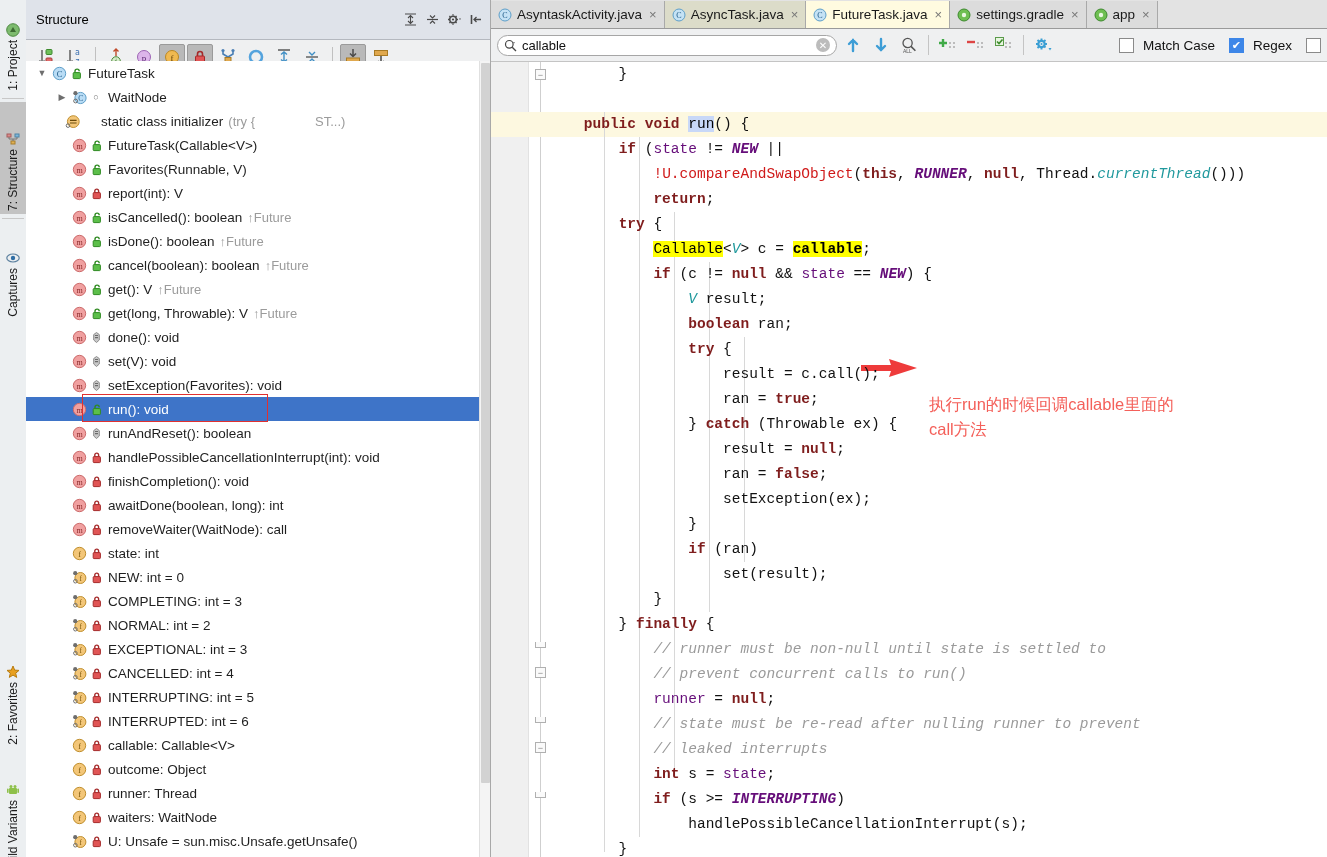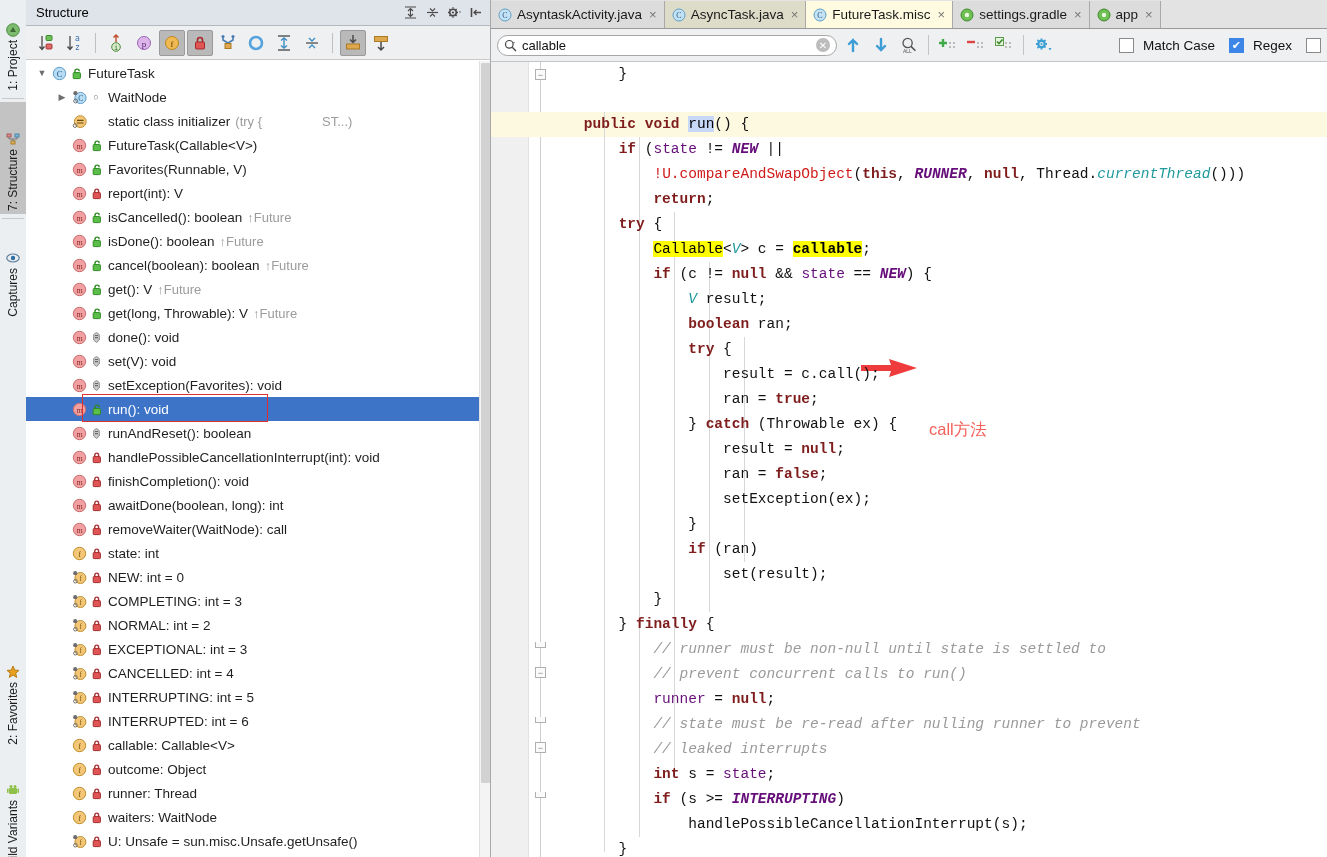--- a/index.html
+++ b/index.html
@@ -16,21 +16,21 @@
   .rail-btn{position:absolute;left:0;width:26px;display:flex;flex-direction:column-reverse;
             align-items:center;justify-content:flex-start;padding:3px 0;box-sizing:border-box;}
   .rail-btn .vtxt{writing-mode:vertical-rl;transform:rotate(180deg);font-size:12px;color:#1a1a1a;
                   letter-spacing:0px;white-space:nowrap;line-height:26px;}
   .rail-btn .ricon{margin-bottom:3px;font-size:13px;line-height:13px;}
   .rail-btn.active{background:#c3c3c3;}
   .rail-sep{position:absolute;left:2px;width:22px;height:1px;background:#c8c8c8;}
 
   
   .struct{position:absolute;left:26px;top:0;width:465px;height:857px;background:#fff;}
-  .struct-title{height:26px;background:#dfe3ea;border-bottom:1px solid #b4b8bf;
+  .struct-title{height:40px;background:#dfe3ea;border-bottom:1px solid #b4b8bf;
                 display:flex;align-items:center;padding:0 4px;box-sizing:border-box;}
   .struct-title .lbl{font-size:13px;color:#000;padding-left:6px;flex:1;}
   .struct-title .tbtn{width:22px;height:22px;display:flex;align-items:center;justify-content:center;}
   .struct-toolbar{height:34px;background:#eff0f1;border-bottom:1px solid #c9c9c9;
                   display:flex;align-items:center;padding-left:8px;box-sizing:border-box;gap:2px;}
   .tb-ico{width:26px;height:26px;border-radius:2px;display:flex;align-items:center;justify-content:center;position:relative;}
   .tb-ico.on{background:#b9b9b9;border:1px solid #9a9a9a;box-sizing:border-box;}
   .tb-div{width:1px;height:20px;background:#c0c0c0;margin:0 5px;}
 
   .tree{position:absolute;left:0;top:61px;width:465px;height:796px;overflow:hidden;background:#fff;}
@@ -298,21 +298,21 @@
             <svg width="15" height="15" viewBox="0 0 15 15">
               <circle cx="8.5" cy="8" r="5.6" fill="#b9dcf5" stroke="#5e9fc9"></circle>
               <text x="8.8" y="11" font-size="7.5" fill="#1e5a86" text-anchor="middle" font-family="serif">C</text>
               <circle cx="3.4" cy="3.2" r="2.1" fill="#6e6e6e"></circle>
               <circle cx="3.6" cy="11" r="1.9" fill="none" stroke="#6e6e6e" stroke-width="1"></circle>
             </svg>
           </span>
           <span class="ic2" style="color: rgb(119, 119, 119); font-size: 9px;">○</span>
           <span class="txt">WaitNode</span>
         </div>
-        <div class="row" style="padding-left: 28px;">
+        <div class="row" style="padding-left: 21px;">
           <span class="arrow"></span>
           <span class="ic1">
             <svg width="15" height="15" viewBox="0 0 15 15">
               <circle cx="8.3" cy="7.6" r="5.9" fill="#f3c678" stroke="#c08f2e"></circle>
               <path d="M5 6.3h6.6M5 9h6.6" stroke="#6b4a08" stroke-width="1.2"></path>
               <circle cx="3" cy="11.6" r="1.8" fill="none" stroke="#6e6e6e" stroke-width="1"></circle>
             </svg>
           </span>
           <span class="ic2"></span>
           <span class="txt">static class initializer</span>
@@ -851,21 +851,21 @@
           <span>AsyncTask.java</span>
           <span class="x">×</span>
         </div>
         <div class="tab t-sel">
           <span>
             <svg width="14" height="14" viewBox="0 0 14 14">
               <circle cx="7" cy="7" r="6" fill="#c5e2f5" stroke="#5e9fc9"></circle>
               <text x="7" y="10.3" font-size="8" fill="#1e5a86" text-anchor="middle" font-family="serif">C</text>
             </svg>
           </span>
-          <span>FutureTask.misc</span>
+          <span>FutureTask.java</span>
           <span class="x">×</span>
         </div>
         <div class="tab">
           <span>
             <svg width="14" height="14" viewBox="0 0 14 14">
               <circle cx="7" cy="7" r="6" fill="#6fbf52" stroke="#3d8a2e"></circle>
               <circle cx="7" cy="7" r="2.2" fill="#eaf7e2"></circle>
             </svg>
           </span>
           <span>settings.gradle</span>
@@ -984,16 +984,17 @@
       <div class="guideline" style="left:148px;top:75px;height:700px;"></div>
       <div class="guideline" style="left:183px;top:150px;height:560px;"></div>
       <div class="guideline" style="left:218px;top:200px;height:350px;"></div>
       <div class="guideline" style="left:253px;top:275px;height:225px;"></div>
 
       <span class="arrowred" style="left:368px;top:295px;">
         <svg width="60" height="22" viewBox="0 0 60 22">
           <path d="M58 11 L30 2 L32 8 L2 8 L2 14 L32 14 L30 20 Z" fill="#ee3b3b"></path>
         </svg>
       </span>
+      <span class="annot" style="left:438px;top:330px;">执行run的时候回调callable里面的</span>
       <span class="annot" style="left:438px;top:355px;">call方法</span>
     </div>
   </div>
 </div>
 
 </body></html>

